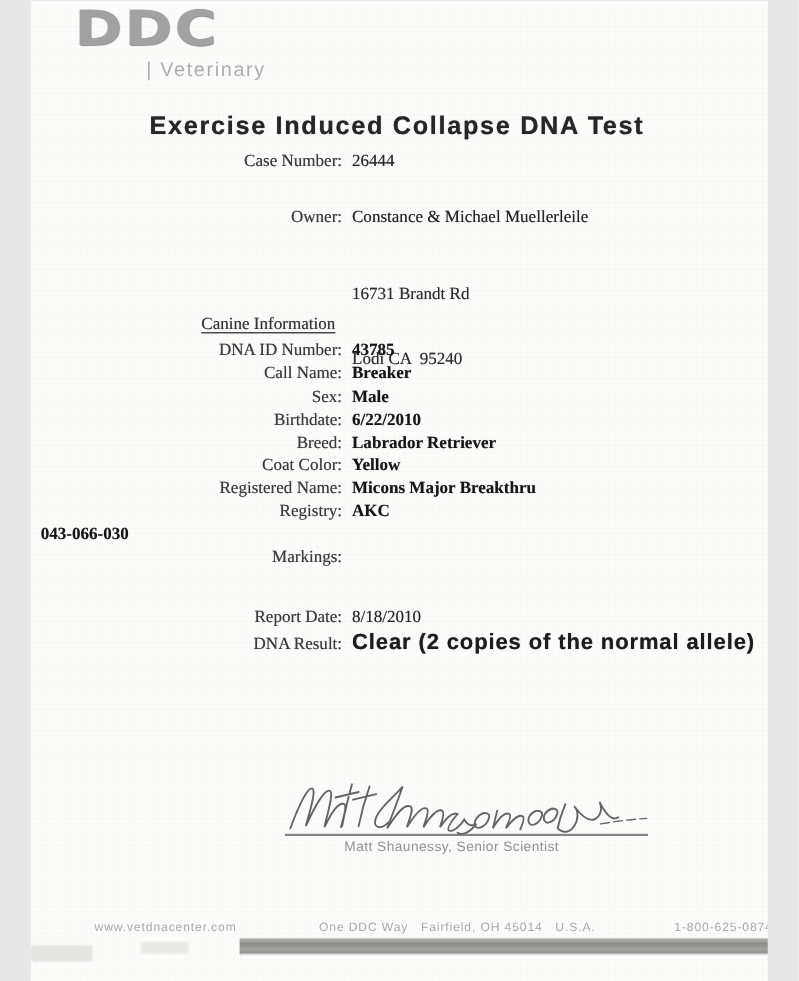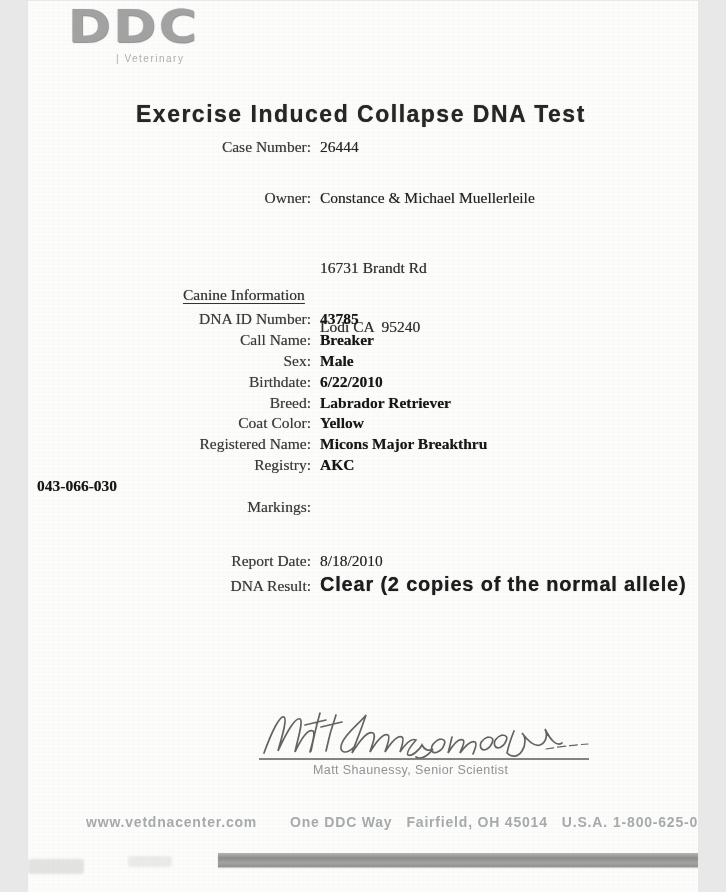--- a/index.html
+++ b/index.html
@@ -20,23 +20,23 @@
   .logo-text{
     position:absolute;left:40px;top:0px;
     font-family:"DejaVu Sans", sans-serif;
     font-weight:bold;font-size:44px;line-height:52px;
     color:#a2a2a2;letter-spacing:2px;
     transform:scaleX(1.18);transform-origin:left top;
     text-shadow:0.5px 0.5px 0.8px #8f8f8f, -0.5px -0.5px 0.8px #b5b5b5;
     filter:blur(0.4px);
   }
   .logo-tagline{
-    position:absolute;left:88px;top:52px;
+    position:absolute;left:105px;top:52px;
     font-family:"Liberation Sans", sans-serif;
-    font-size:10px;color:#aeaeae;letter-spacing:1.5px;
+    font-size:18px;color:#aeaeae;letter-spacing:1.5px;
     filter:blur(0.3px);
   }
   
   .title{
     position:absolute;left:108px;top:100px;
     font-family:"Liberation Sans", sans-serif;
     font-weight:bold;font-size:23px;color:#262626;
     letter-spacing:1.5px;
     text-shadow:0 0 0.8px rgba(40,40,40,0.8);
   }
@@ -69,25 +69,24 @@
   .sig-svg{position:absolute;left:222px;top:702px;}
   .sig-line{position:absolute;left:231px;top:757px;width:330px;height:1.6px;background:#6e6e6e;opacity:0.85;}
   .sig-caption{
     position:absolute;left:285px;top:762px;width:240px;text-align:left;
     font-family:"Liberation Sans", sans-serif;
     font-size:12.5px;color:#8f9395;letter-spacing:0.4px;
     filter:blur(0.25px);
   }
   
   .footer-text{
-    position:absolute;top:813px;
+    position:absolute;top:836px;
     font-family:"Liberation Sans", sans-serif;
-    font-size:14px;color:#a6aaac;letter-spacing:0.8px;white-space:pre;
+    font-size:11px;color:#a6aaac;letter-spacing:0.8px;white-space:pre;
     filter:blur(0.3px);
-    font-weight:bold;
   }
   .footer-web{left:58px;}
   .footer-addr{left:262px;}
   .footer-phone{left:585px;}
   .footer-bar{
     position:absolute;left:190px;top:852px;width:533px;height:14px;
     background:linear-gradient(to bottom,#b6b6b4 0%,#8d8d8b 35%,#a3a3a1 70%,#909090 100%);
     box-shadow:0 1px 1px rgba(120,120,120,0.4);
   }
   .smudge1{position:absolute;left:0px;top:858px;width:56px;height:15px;background:#cfcfcd;opacity:0.55;border-radius:3px;filter:blur(1px);}

